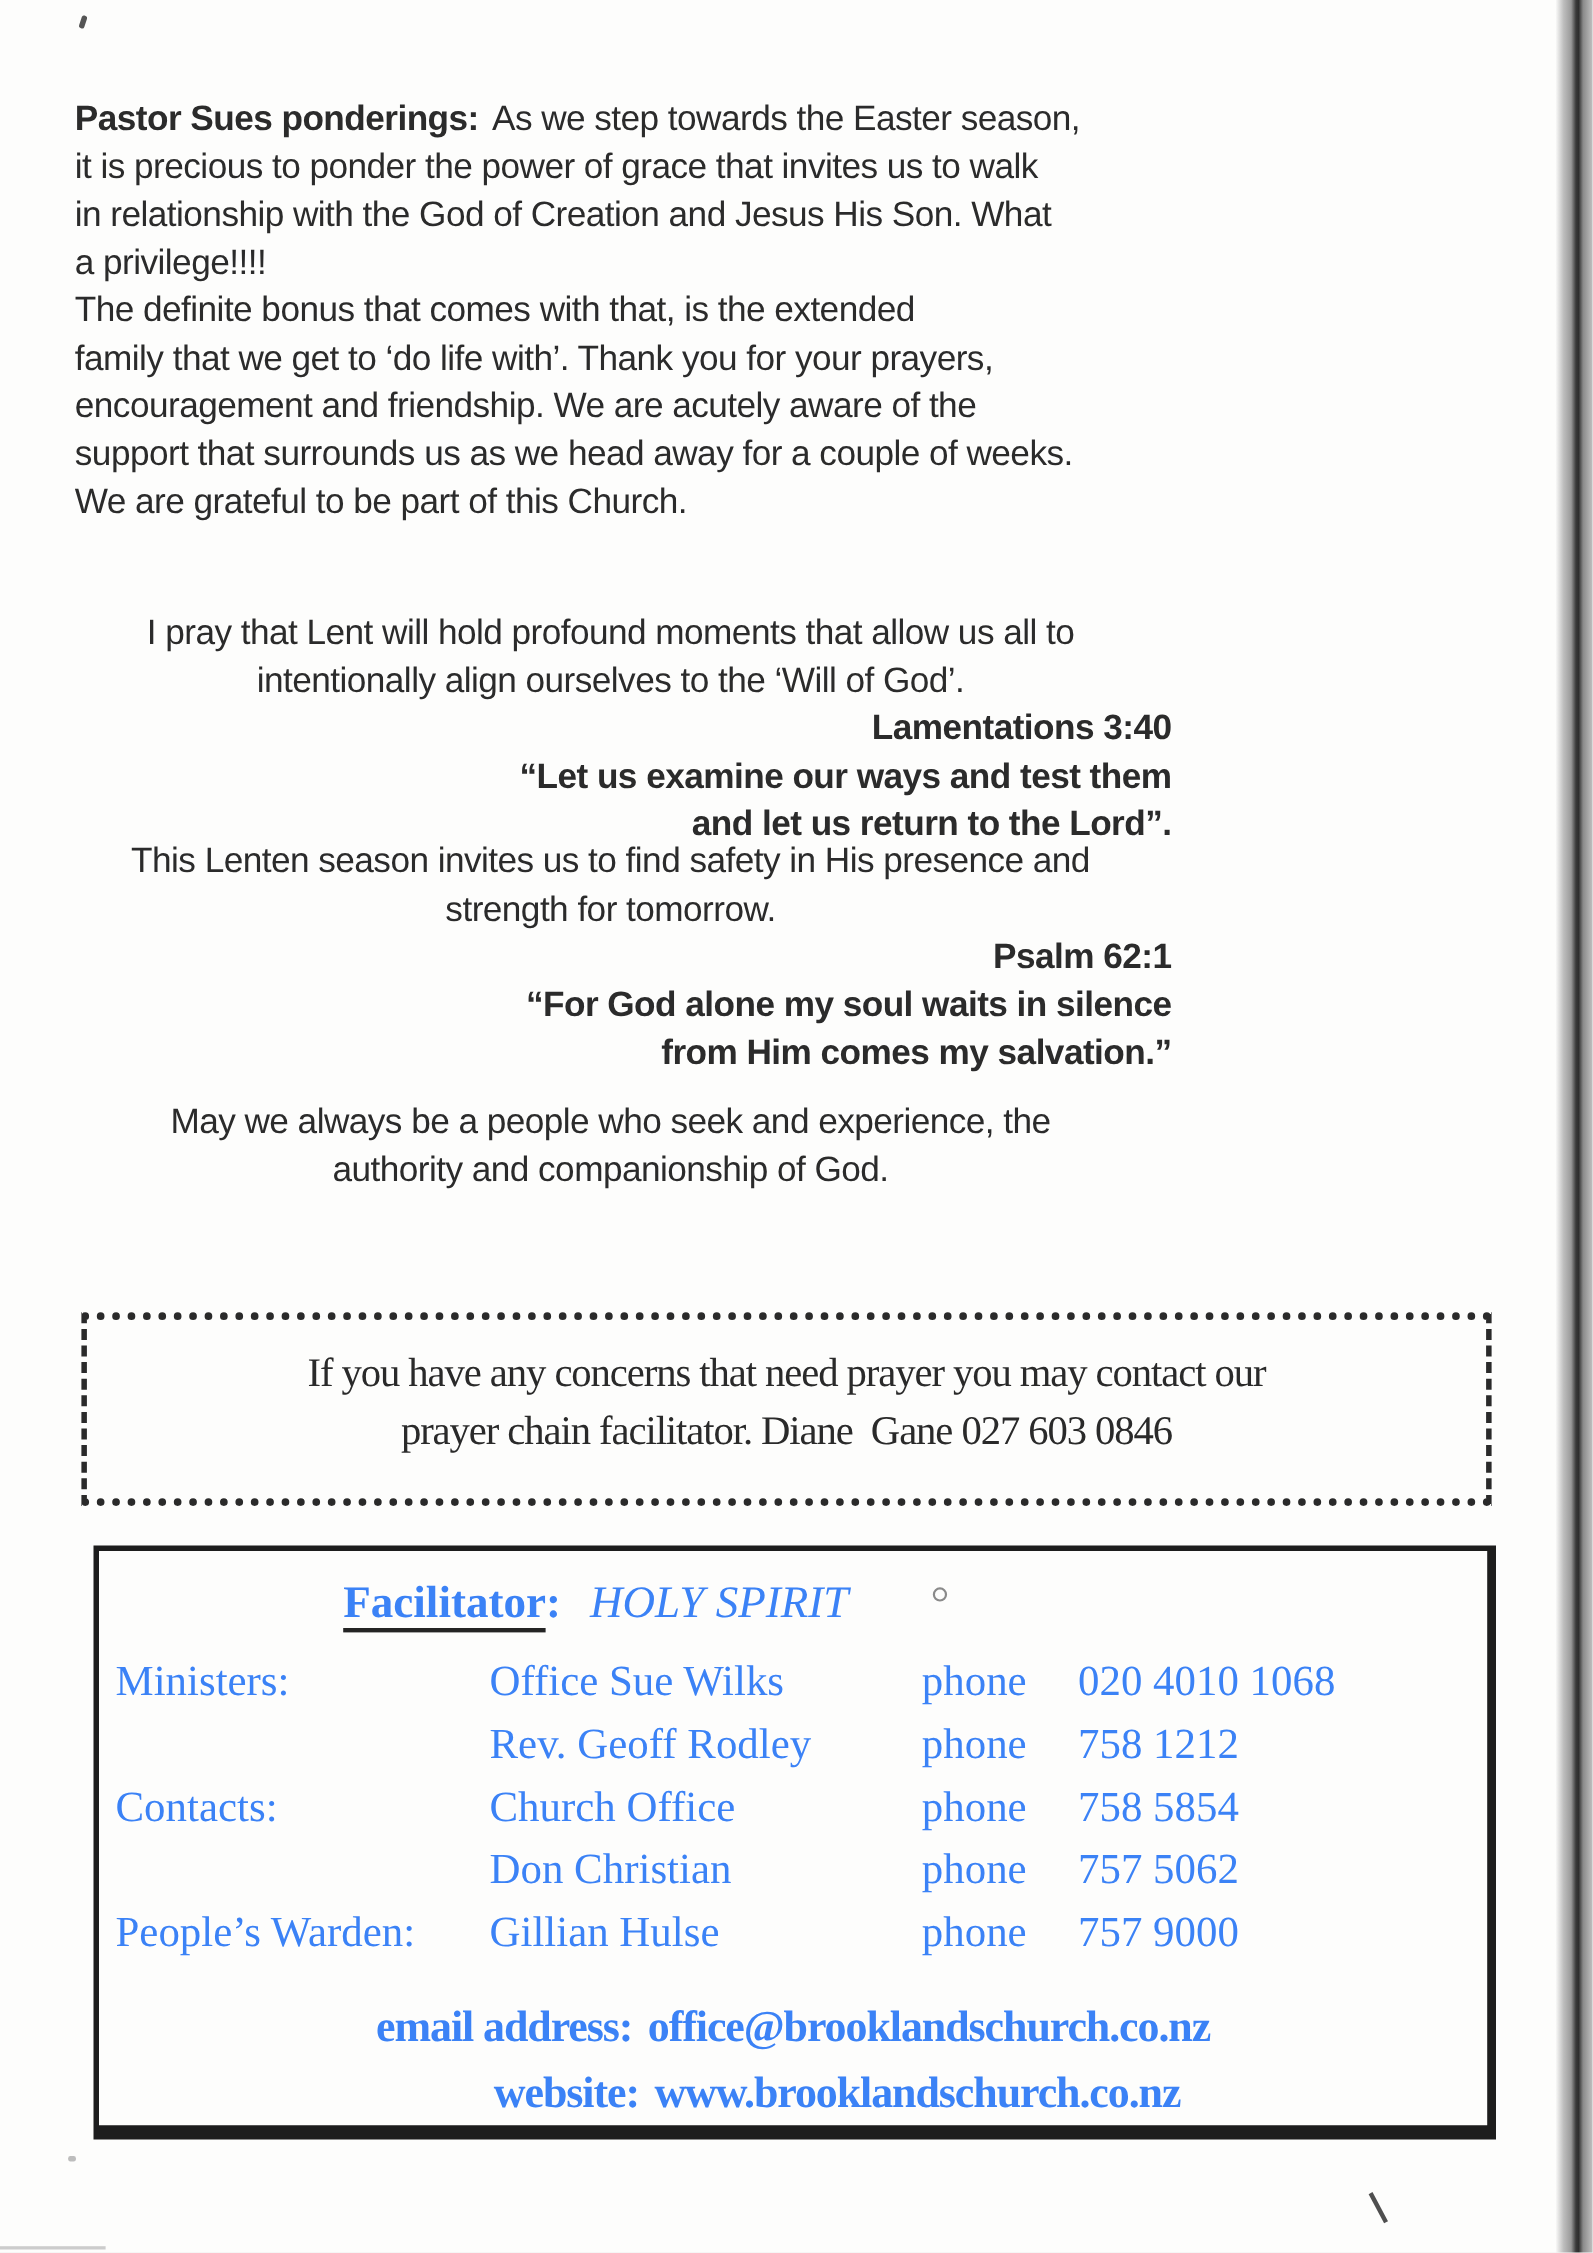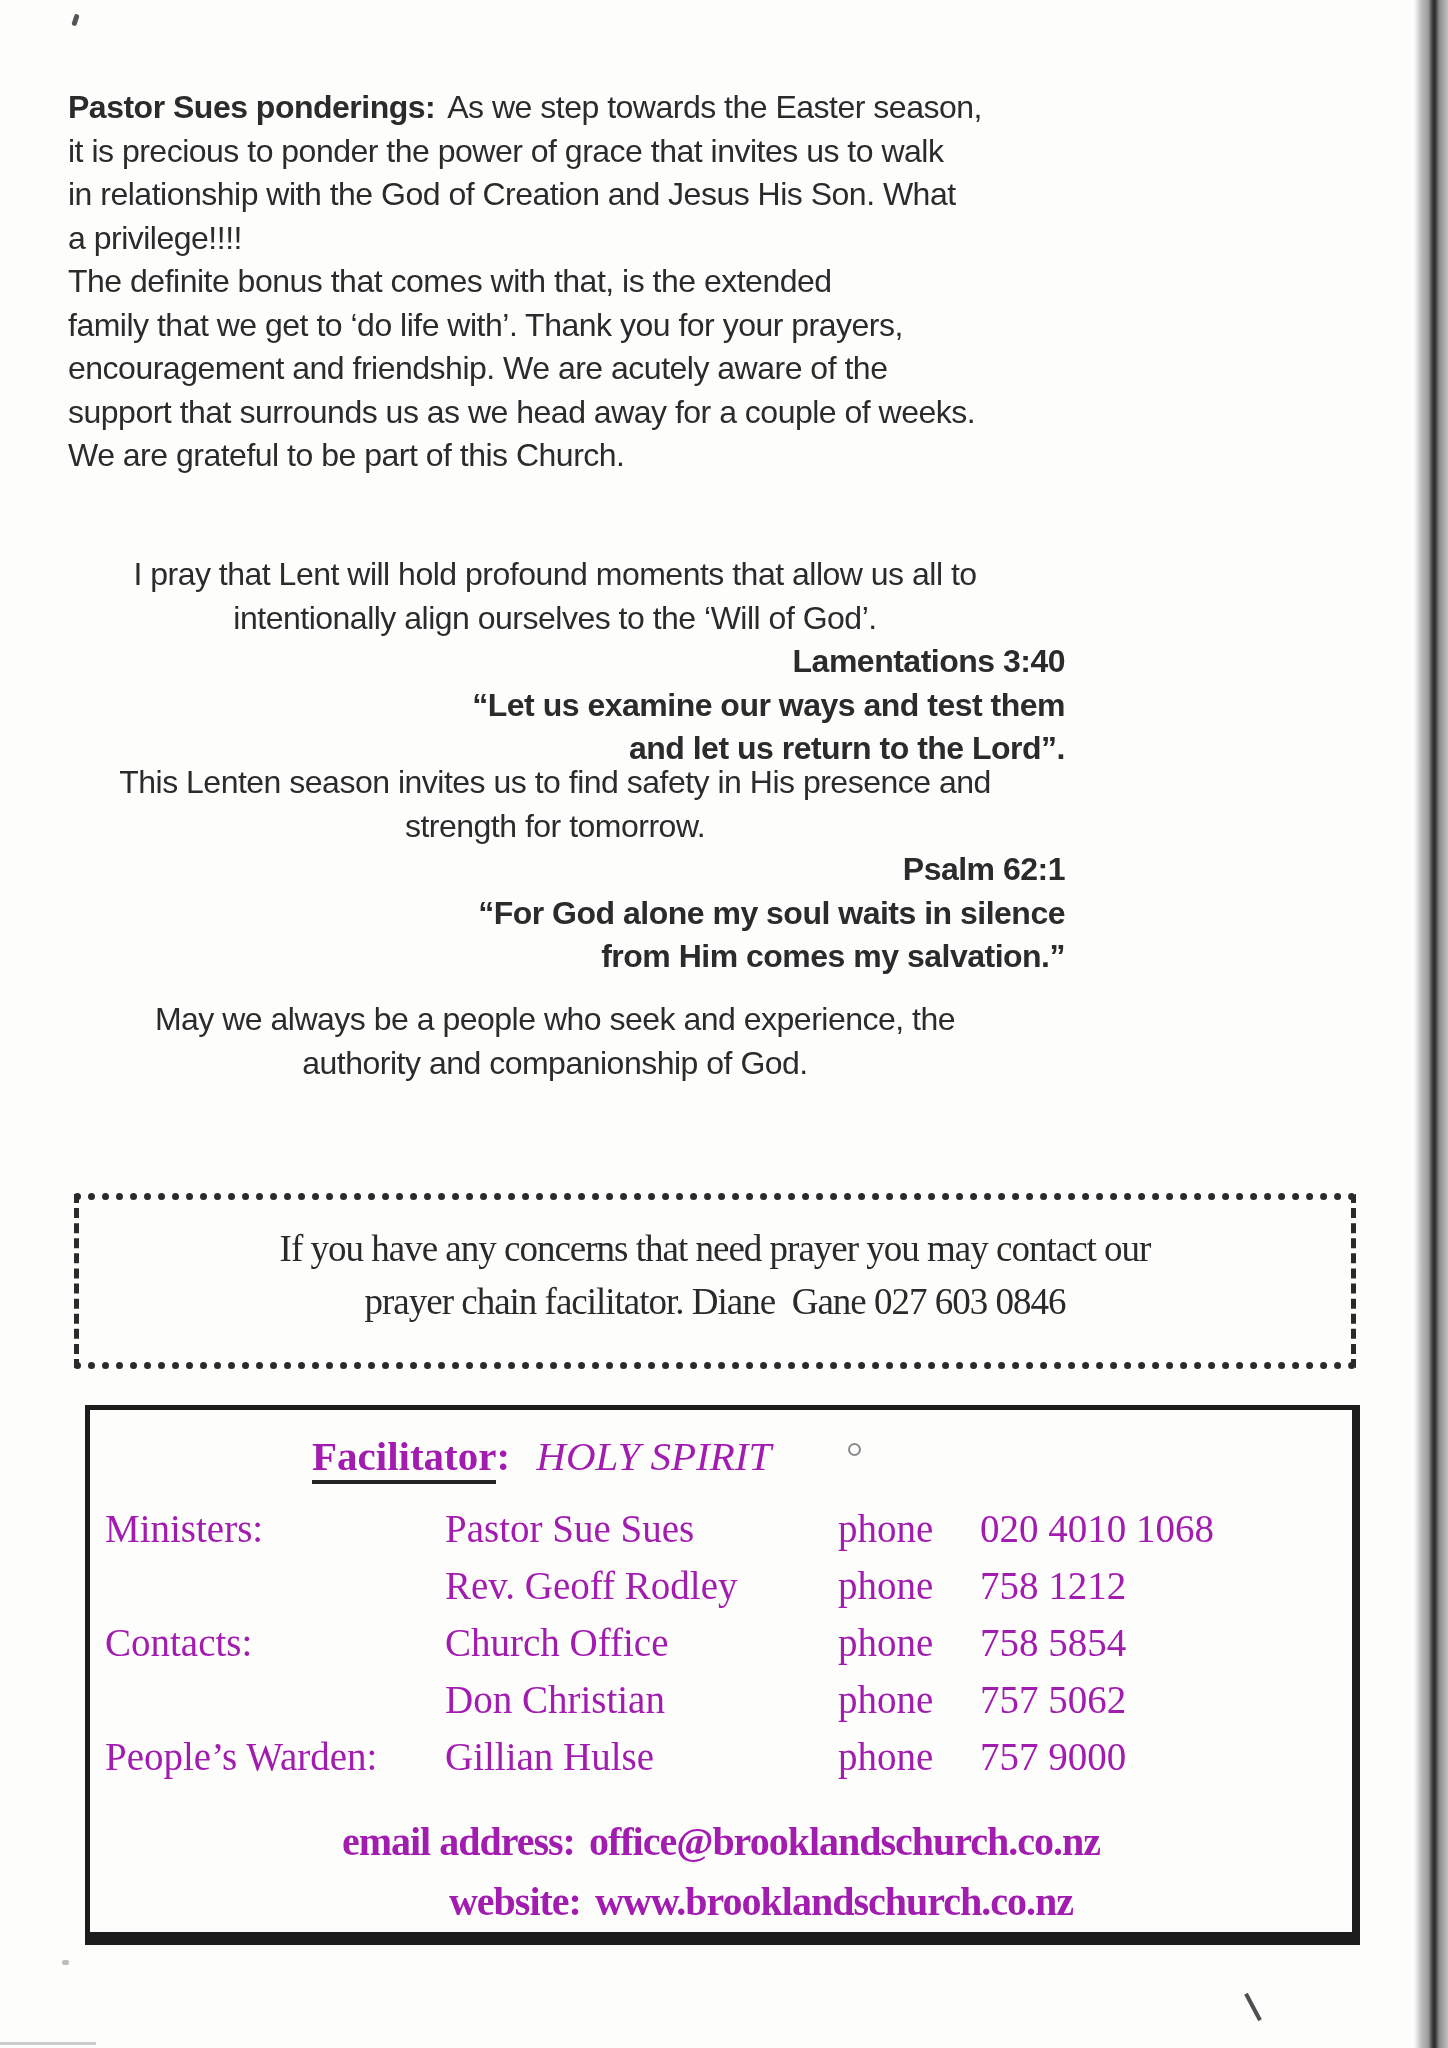--- a/index.html
+++ b/index.html
@@ -36,21 +36,21 @@
     font-size:37px;line-height:53px;letter-spacing:-1px;
     color:#2a2a2a;
   }
   
   .contact-box{
     left:85px;top:1405px;width:1262px;height:522px;
     border:5px solid #1d1d1d;
     border-right-width:8px;
     border-bottom-width:13px;
     font-family:"Liberation Serif",serif;
-    color:#a21caf;
+    color:#3b82f6;
   }
   .facil-line{position:absolute;left:222px;top:22px;font-size:41px;}
   .facil-label{font-weight:bold;border-bottom:4px solid #242424;padding-bottom:1px;}
   .facil-colon{font-weight:bold;}
   .facil-value{font-style:italic;margin-left:16px;}
   .rows{position:absolute;left:0;top:96px;width:100%;}
   .crow{position:relative;height:57px;font-size:39px;}
   .c-label{position:absolute;left:15px;}
   .c-name{position:absolute;left:355px;}
   .c-phone{position:absolute;left:748px;}
@@ -120,21 +120,21 @@
 
   <div class="abs contact-box">
     <div class="facil-line">
       <span class="facil-label">Facilitator</span><span class="facil-colon">:</span>
       <span class="facil-value">HOLY SPIRIT</span>
     </div>
 
     <div class="rows">
       <div class="crow">
         <span class="c-label">Ministers:</span>
-        <span class="c-name">Pastor Sue Sues</span>
+        <span class="c-name">Office Sue Wilks</span>
         <span class="c-phone">phone</span>
         <span class="c-num">020 4010 1068</span>
       </div>
       <div class="crow">
         <span class="c-label"></span>
         <span class="c-name">Rev. Geoff Rodley</span>
         <span class="c-phone">phone</span>
         <span class="c-num">758 1212</span>
       </div>
       <div class="crow">

